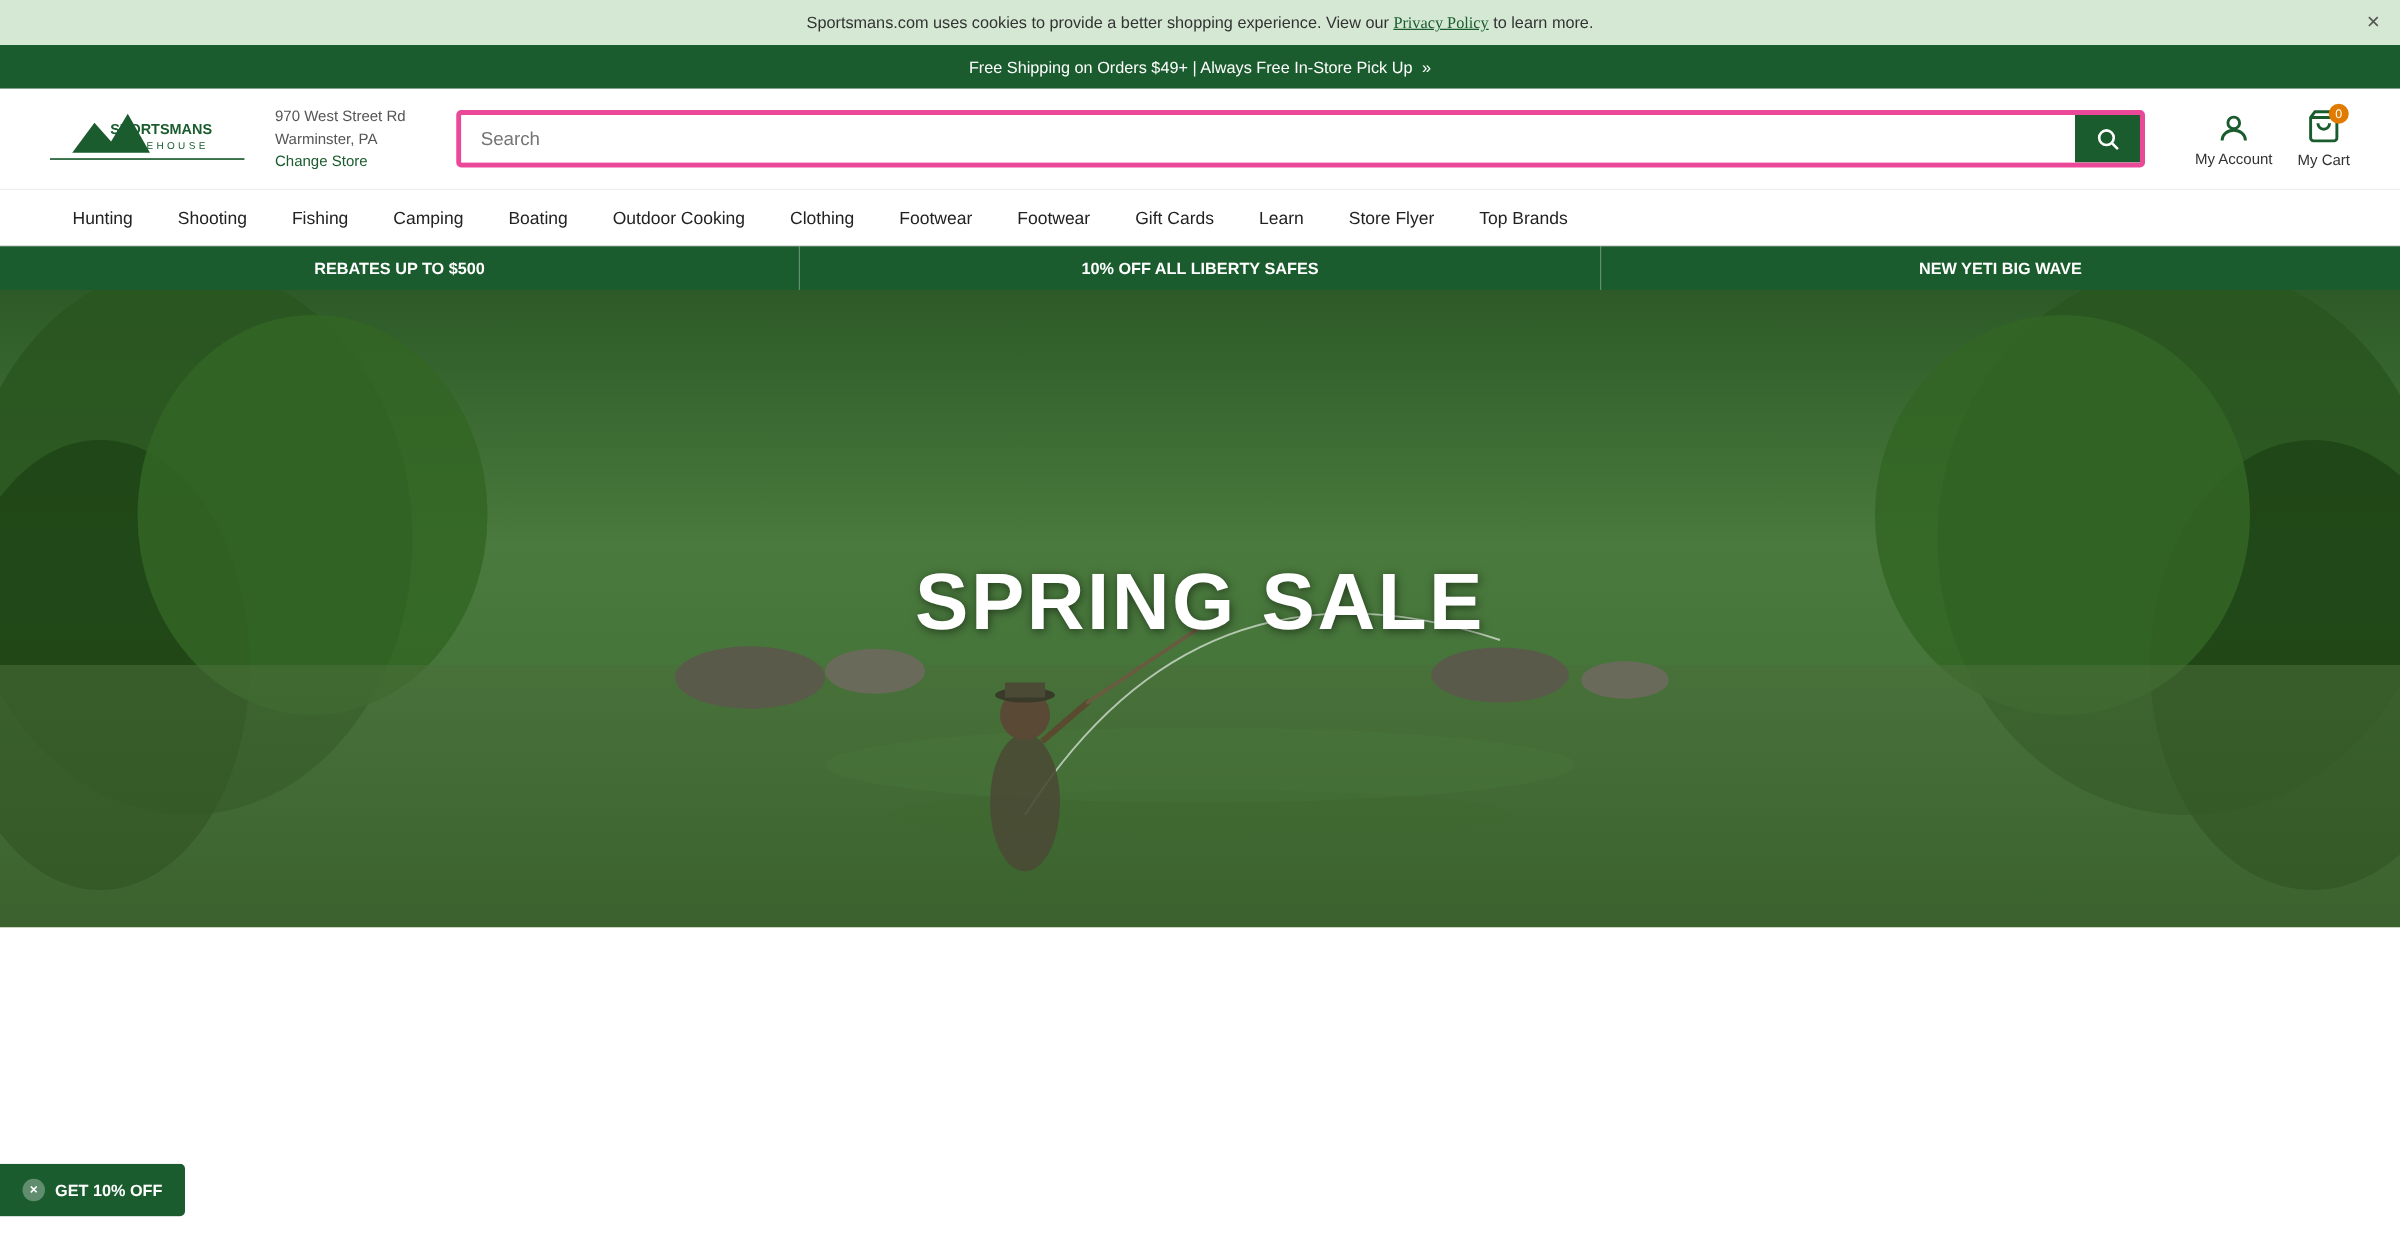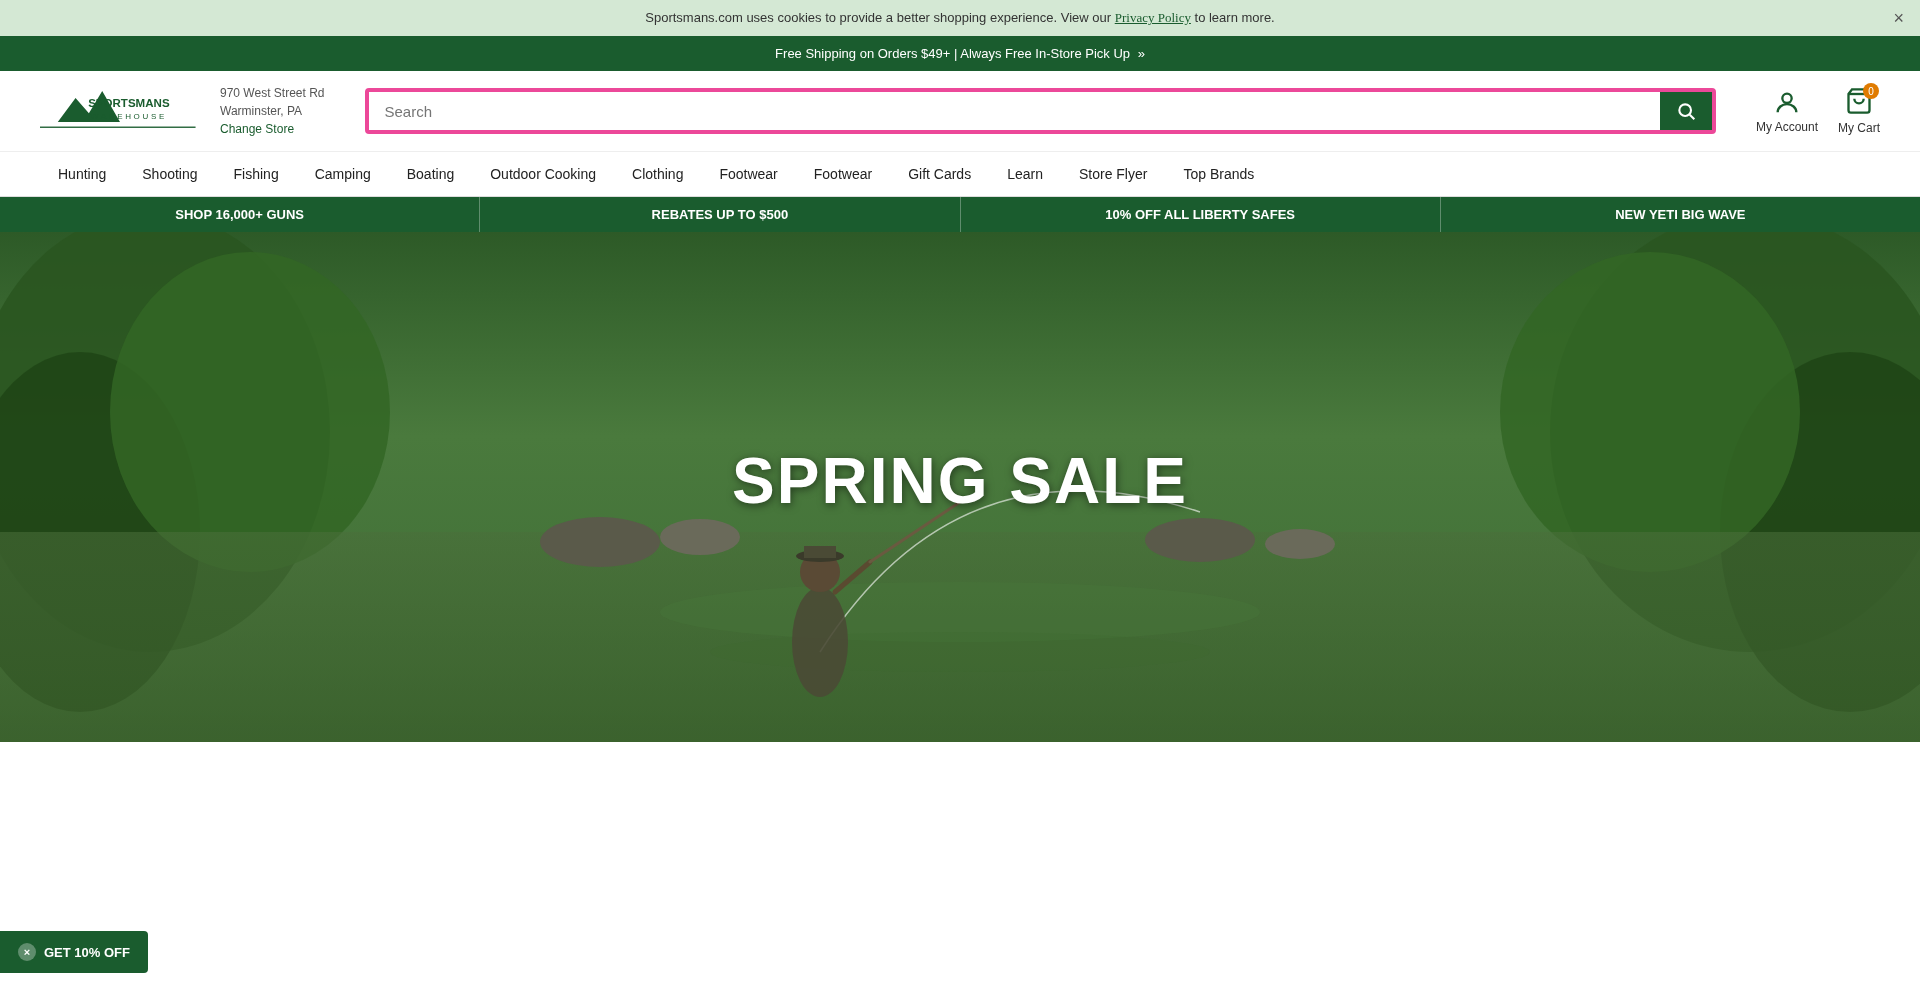--- a/index.html
+++ b/index.html
@@ -303,21 +303,20 @@
     <a href="#">Clothing</a>
     <a href="#">Footwear</a>
     <a href="#">Footwear</a>
     <a href="#">Gift Cards</a>
     <a href="#">Learn</a>
     <a href="#">Store Flyer</a>
     <a href="#">Top Brands</a>
   </nav>
 
 <div id="promo-bar">
-<div class="promo-item">SHOP 16,000+ GUNS</div>
     <div class="promo-item">REBATES UP TO $500</div>
     <div class="promo-item">10% OFF ALL LIBERTY SAFES</div>
     <div class="promo-item">NEW YETI BIG WAVE</div>
   </div>
 
 <div id="hero">
 
   <svg id="hero-bg" viewBox="0 0 1920 510" preserveAspectRatio="xMidYMid slice" xmlns="http://www.w3.org/2000/svg">
 
     <defs>

